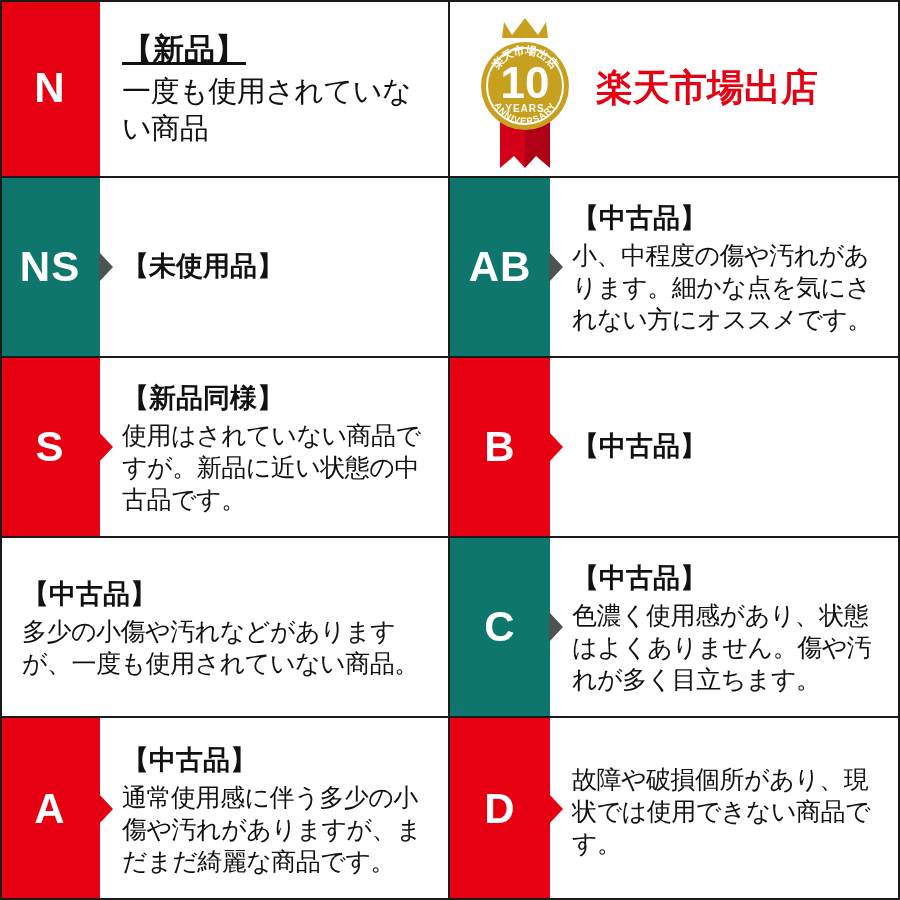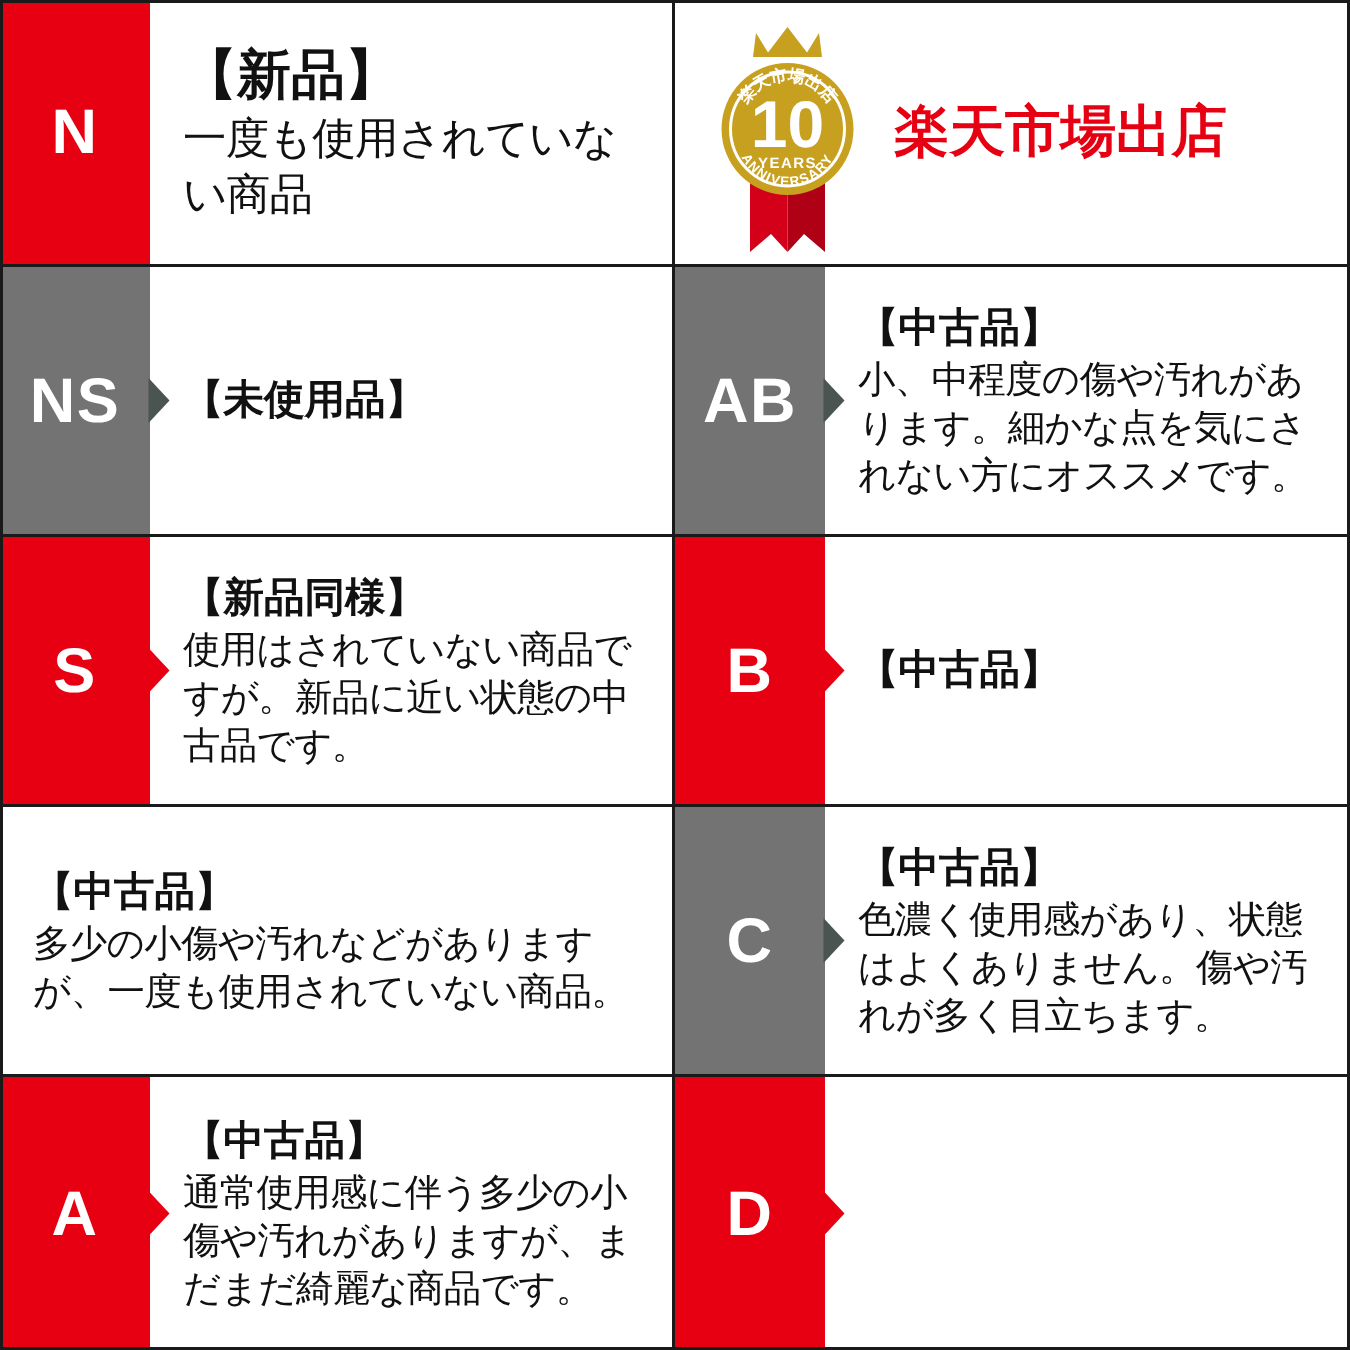--- a/index.html
+++ b/index.html
@@ -46,21 +46,21 @@
   .rank-box {
     position: relative;
     width: 100px;
     min-width: 100px;
     display: flex;
     align-items: center;
     justify-content: center;
     box-sizing: border-box;
   }
   .rank-box.red { background: #e60012; }
-  .rank-box.gray { background: #737373; }
+  .rank-box.gray { background: #0f766e; }
   .rank-label {
     color: #ffffff;
     font-weight: bold;
     font-size: 42px;
     letter-spacing: 1px;
     line-height: 1;
   }
   
   .rank-box .arrow {
     position: absolute;
@@ -91,23 +91,22 @@
     color: #111111;
     line-height: 1.18;
     margin-bottom: 4px;
     letter-spacing: 0px;
   }
   .cond-desc {
     font-size: 25px;
     color: #111111;
     line-height: 1.28;
     letter-spacing: -0.5px;
-    font-family: Liberation Mono, monospace;
-  }
-  .cell.first-cell .cond-title { font-size: 36px; }
+  }
+  .cell.first-cell .cond-title { font-size: 31px; text-decoration: underline; }
   .cell.first-cell .cond-desc { font-size: 29px; line-height: 1.3; }
 
   
   .badge-cell {
     display: flex;
     flex-direction: row;
     align-items: center;
     box-sizing: border-box;
     border-bottom: 2px solid #1a1a1a;
     background: #ffffff;
@@ -262,18 +261,19 @@
         <div class="cond-desc">通常使用感に伴う多少の小傷や汚れがありますが、まだまだ綺麗な商品です。</div>
       </div>
     </div>
 
     <div class="cell col-right row-last">
       <div class="rank-box red">
         <span class="rank-label">D</span>
         <span class="arrow"></span>
       </div>
       <div class="text-box">
+        <div class="cond-desc">故障や破損個所があり、現状では使用できない商品です。</div>
       </div>
     </div>
 
   </div>
   <div class="outer-border"></div>
 </div>
 
 </body></html>

